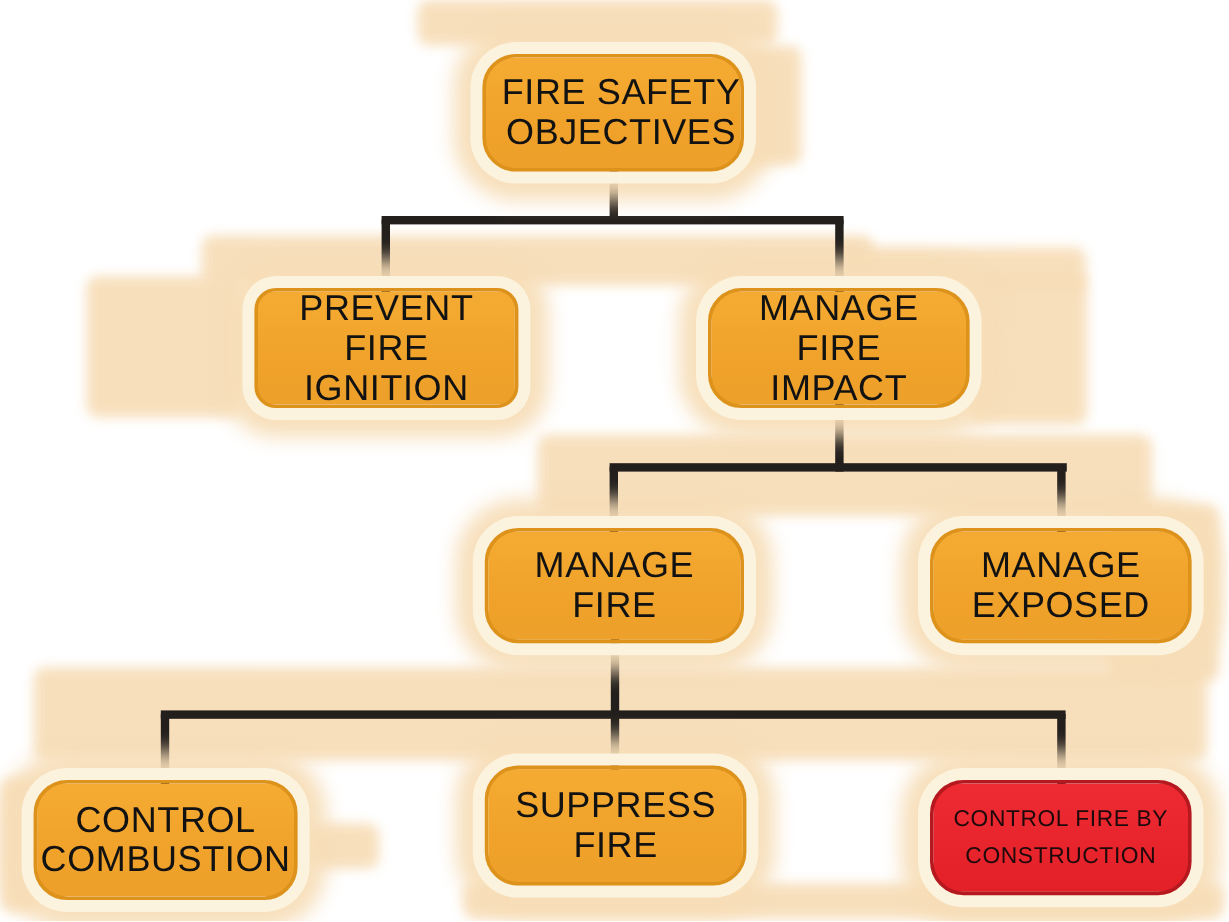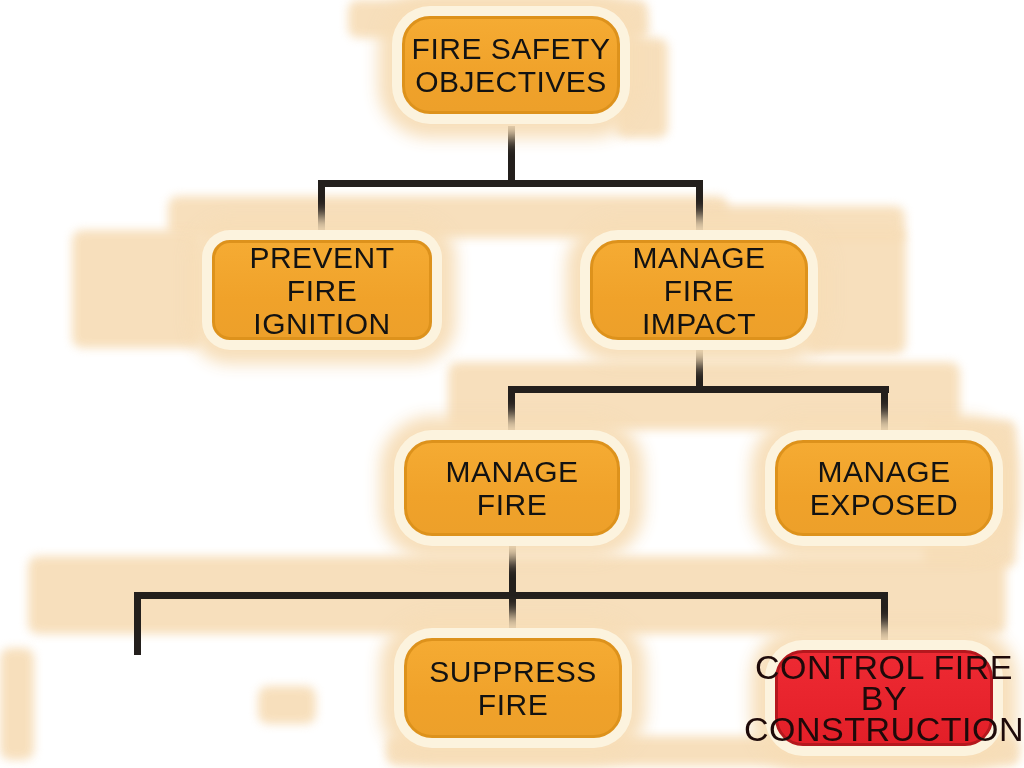--- a/index.html
+++ b/index.html
@@ -47,21 +47,21 @@
   .node.orange {
     background: linear-gradient(#f5ab33 0%, #f0a22a 60%, #eda02a 100%);
     border: 3px solid #dd921c;
     box-shadow: 0 0 0 10px #fcf3de, 0 0 16px 24px rgba(247, 221, 183, 0.95);
   }
   .node.red {
     background: linear-gradient(#ee2a33 0%, #e31f28 100%);
     border: 3px solid #b5181e;
     box-shadow: 0 0 0 10px #fcf3de, 0 0 16px 24px rgba(247, 221, 183, 0.95);
     color: #1e0a0a;
-    font-size: 34px;
+    font-size: 19px;
     line-height: 31px;
   }
   .node-label { white-space: pre-line; }
 </style>
 </head>
 <body>
 
 <div id="canvas">
 
   <div class="halo" style="left:348px; top:0;   width:300px; height:38px;"></div>
@@ -86,21 +86,21 @@
   <div class="edge" style="left:508px; top:386px; width:381px; height:7px;"></div>
   <div class="edge" style="left:508px; top:389px; width:7px;  height:56px;"></div>
   <div class="edge" style="left:881px; top:389px; width:7px;  height:56px;"></div>
 
   <div class="edge" style="left:509px; top:532px; width:7px;  height:65px;"></div>
   <div class="edge" style="left:134px; top:592px; width:754px; height:7px;"></div>
   <div class="edge" style="left:134px; top:595px; width:7px;  height:60px;"></div>
   <div class="edge" style="left:509px; top:595px; width:7px;  height:60px;"></div>
   <div class="edge" style="left:881px; top:595px; width:7px;  height:60px;"></div>
 
-  <div class="node orange" style="left:402px; top:16px; width:218px; height:98px;">
+  <div class="node orange" style="left:402px; top:45px; width:218px; height:98px;justify-content:flex-end;">
     <span class="node-label">FIRE SAFETY
 OBJECTIVES</span>
   </div>
 
   <div class="node orange" style="left:212px; top:240px; width:220px; height:100px;border-radius:18px;">
     <span class="node-label">PREVENT FIRE
 IGNITION</span>
   </div>
 
   <div class="node orange" style="left:590px; top:240px; width:218px; height:100px;">
@@ -111,20 +111,24 @@
   <div class="node orange" style="left:404px; top:440px; width:216px; height:96px;">
     <span class="node-label">MANAGE
 FIRE</span>
   </div>
 
   <div class="node orange" style="left:775px; top:440px; width:218px; height:96px;">
     <span class="node-label">MANAGE
 EXPOSED</span>
   </div>
 
+  <div class="node orange" style="left:28px; top:650px; width:220px; height:100px;">
+    <span class="node-label">CONTROL
+COMBUSTION</span>
+  </div>
 
   <div class="node orange" style="left:404px; top:638px; width:218px; height:100px;">
     <span class="node-label">SUPPRESS
 FIRE</span>
   </div>
 
   <div class="node red" style="left:775px; top:650px; width:218px; height:96px;">
     <span class="node-label">CONTROL FIRE BY
 CONSTRUCTION</span>
   </div>

